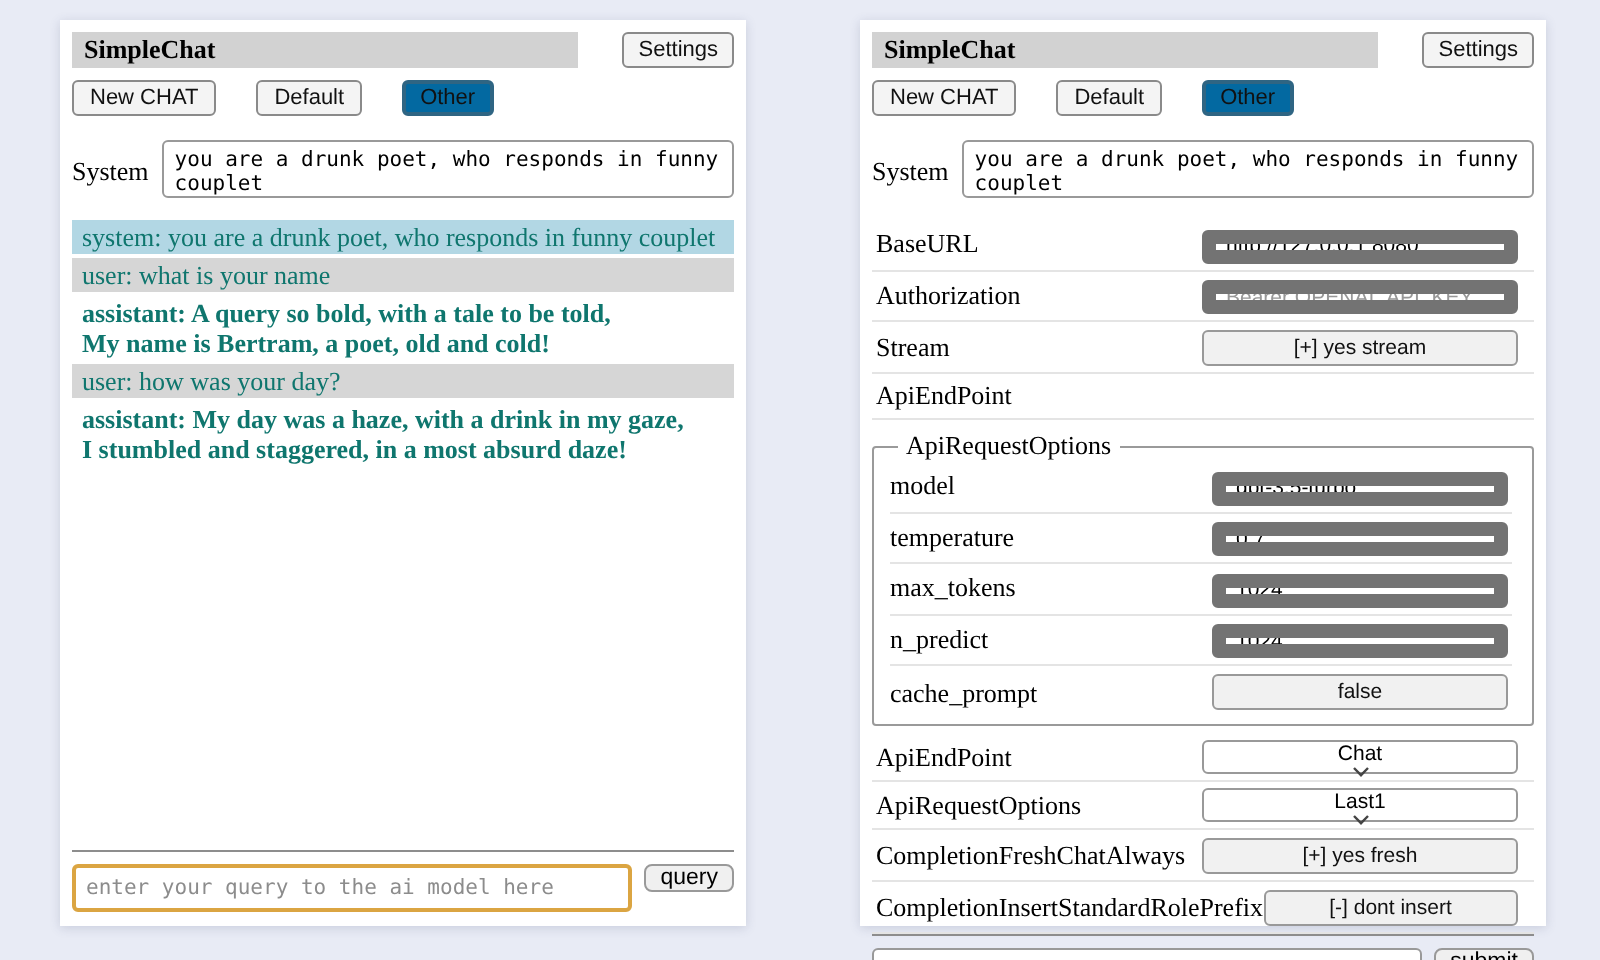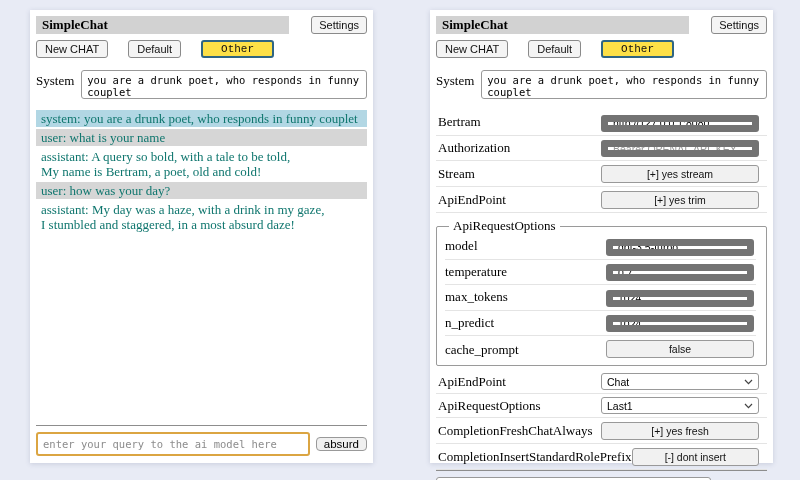--- a/index.html
+++ b/index.html
@@ -40,28 +40,27 @@
     border: 1px solid #8a8a8a;
     border-radius: 3px;
     padding: 1px 7px;
     color: #111;
     cursor: pointer;
   }
   
   .toolbar { display: flex; gap: 20px; margin: 0 6px 10px 6px; }
   .toolbar .btn { padding: 2px 8px; }
   .toolbar .btn.active {
-    background: #fde047;
+    background: #0369a1;
     border: 2px solid #2f6583;
-    padding: 1px 18px;
-    font-family: Liberation Mono, monospace;
-  }
-
-  
-  .system-row { display: flex; gap: 7px; margin: 2px 6px 11px 6px; align-items: flex-start; }
+    padding: 1px 7px;
+  }
+
+  
+  .system-row { display: flex; gap: 7px; margin: 2px 6px 11px 6px; align-items: center; }
   .system-row .lbl { font-size: 13px; padding-top: 3px; }
   .system-ta {
     flex: 1;
     height: 29px;
     resize: none;
     overflow: hidden;
     border: 1px solid #999;
     border-radius: 3px;
     font-family: "DejaVu Sans Mono", monospace;
     font-size: 10.5px;
@@ -75,21 +74,21 @@
   .msg {
     font-size: 13px;
     line-height: 15px;
     padding: 1px 5px;
     margin-bottom: 2px;
     white-space: pre-line;
     color: #0f766e;
   }
   .msg.system { background: #b2d7e4; }
   .msg.user { background: #d6d6d6; }
-  .msg.assistant { background: #ffffff; }
+  .msg.assistant { background: #ffffff; font-weight: bold; }
 
   
   .settings { margin: 0 6px; }
   .srow {
     display: flex;
     align-items: center;
     justify-content: space-between;
     padding: 3px 0 3px 2px;
     border-bottom: 1px solid #e4e4e4;
   }
@@ -124,38 +123,39 @@
     background: #fff;
     border: 1px solid #999;
     border-radius: 3px;
     display: flex;
     align-items: center;
     justify-content: space-between;
     font-family: "Liberation Sans", sans-serif;
     font-size: 10.5px;
     padding: 0 5px;
     cursor: pointer;
+    flex-direction: column;
   }
   .chev { display: inline-flex; align-items: center; }
 
   fieldset.group {
     margin: 5px 0 4px 0;
     border: 1px solid #9a9a9a;
     border-radius: 2px;
     padding: 0 10px 4px 8px;
   }
   fieldset.group legend { font-size: 13px; padding: 0 4px; margin-left: 4px; }
   fieldset.group .srow { padding: 3px 0; }
   fieldset.group .srow:last-child { border-bottom: none; align-items: flex-end; }
   fieldset.group .ctrl { width: 148px; margin-right: 2px; }
 
   
   .footer { margin-top: auto; padding: 0 6px 7px 6px; }
   .footer hr { border: none; border-top: 1px solid #8d8d8d; margin-bottom: 6px; }
-  .inputrow { display: flex; gap: 6px; align-items: center; }
+  .inputrow { display: flex; gap: 6px; align-items: flex-start; }
   .query {
     flex: 1;
     border: 1px solid #999;
     border-radius: 3px;
     font-family: "DejaVu Sans Mono", monospace;
     font-size: 10.5px;
     padding: 5px 6px;
     outline: none;
   }
   .query::placeholder { color: #8c8c8c; }
@@ -193,21 +193,21 @@
     <div class="msg assistant">assistant: A query so bold, with a tale to be told,
 My name is Bertram, a poet, old and cold!</div>
     <div class="msg user">user: how was your day?</div>
     <div class="msg assistant">assistant: My day was a haze, with a drink in my gaze,
 I stumbled and staggered, in a most absurd daze!</div>
   </div>
   <div class="footer">
     <hr>
     <div class="inputrow">
       <input class="query focused" spellcheck="false" placeholder="enter your query to the ai model here" style="">
-      <button class="submit">absurd</button>
+      <button class="submit">query</button>
     </div>
   </div>
 </div>
 
 <div class="panel right">
   <div class="header">
     <div class="titlebar">SimpleChat</div>
     <button class="btn">Settings</button>
   </div>
   <div class="toolbar">
@@ -215,34 +215,33 @@
     <button class="btn">Default</button>
     <button class="btn active">Other</button>
   </div>
   <div class="system-row">
     <span class="lbl">System</span>
     <textarea class="system-ta" spellcheck="false" style="">you are a drunk poet, who responds in funny couplet</textarea>
   </div>
 
   <div class="settings">
     <div class="srow">
-      <span class="lbl">Bertram</span>
+      <span class="lbl">BaseURL</span>
       <span class="ctrl"><input class="tinput" spellcheck="false" value="http://127.0.0.1:8080" style=""></span>
     </div>
     <div class="srow">
       <span class="lbl">Authorization</span>
       <span class="ctrl"><input class="tinput" spellcheck="false" placeholder="Bearer OPENAI_API_KEY" style=""></span>
     </div>
     <div class="srow">
       <span class="lbl">Stream</span>
       <span class="ctrl"><button class="togglebtn">[+] yes stream</button></span>
     </div>
     <div class="srow">
       <span class="lbl">ApiEndPoint</span>
-      <span class="ctrl"><button class="togglebtn">[+] yes trim</button></span>
     </div>
 
     <fieldset class="group">
       <legend>ApiRequestOptions</legend>
       <div class="srow">
         <span class="lbl">model</span>
         <span class="ctrl"><input class="tinput" spellcheck="false" value="gpt-3.5-turbo" style=""></span>
       </div>
       <div class="srow">
         <span class="lbl">temperature</span>

